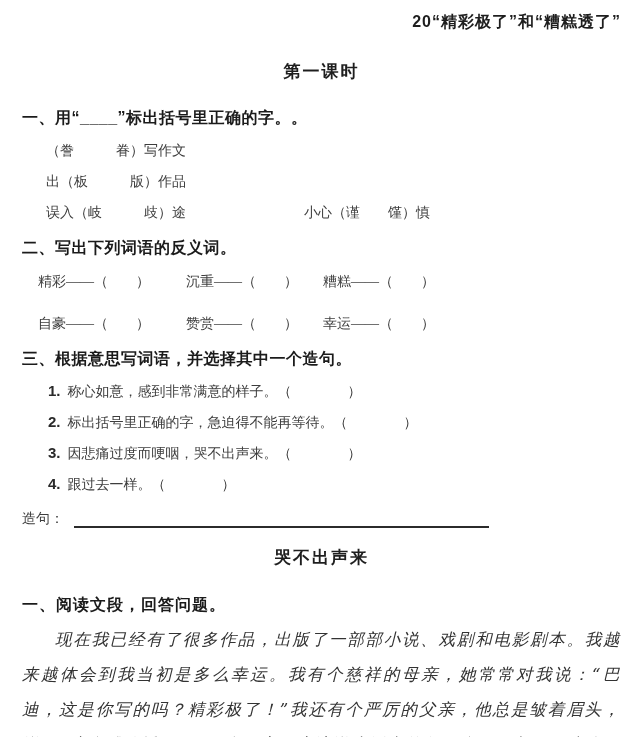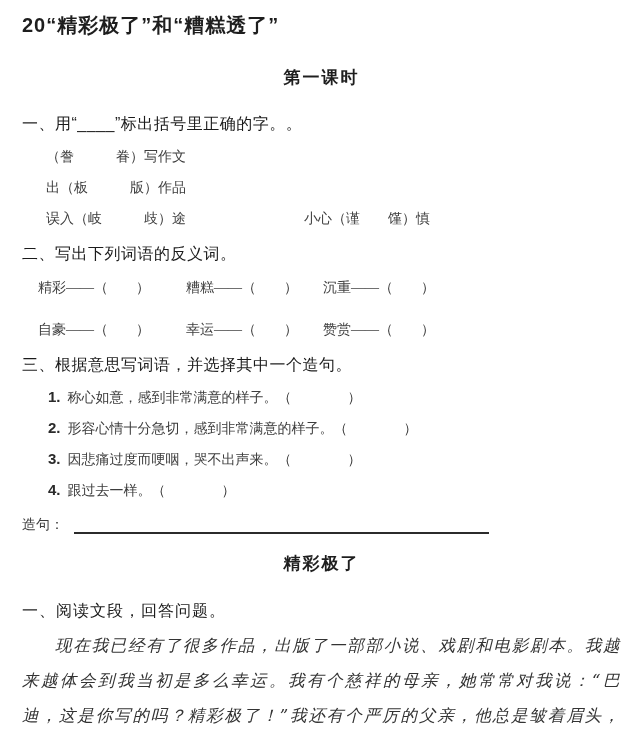--- a/index.html
+++ b/index.html
@@ -12,42 +12,42 @@
     color: #2b2b2b;
   }
   .page {
     box-sizing: border-box;
     width: 643px;
     height: 737px;
     padding: 10px 22px 0 22px;
   }
   .doc-title {
     margin: 2px 0 0 0;
-    text-align: left;
+    text-align: right;
     font-family: "Liberation Sans", sans-serif;
-    font-size: 20px;
+    font-size: 16px;
     font-weight: 700;
     color: #1e1e1e;
     letter-spacing: 1px;
   }
   .session-title {
     margin: 0;
     text-align: center;
     font-family: Liberation Serif, serif;
     font-size: 17px;
     font-weight: 700;
     color: #1e1e1e;
     letter-spacing: 2px;
   }
   .session-1 { margin-top: 27px; }
   .session-2 { margin-top: 18px; }
   .sec-heading {
     font-family: "Liberation Sans", sans-serif;
     font-size: 16px;
-    font-weight: 400;
+    font-weight: 700;
     color: #1b1b1b;
     letter-spacing: 0.5px;
   }
   .sec1-heading { margin-top: 25px; }
   .sec2-heading { margin-top: 16px; }
   .sec3-heading { margin-top: 16px; }
   .sec4-heading { margin-top: 26px; letter-spacing: 1px; }
   .serif-text {
     font-family: Liberation Serif, serif;
     font-size: 14px;
@@ -122,46 +122,46 @@
   </div>
   <div class="ex-row serif-text">
     <span class="col-left">误入（岐　　　歧）途</span>
     <span class="col-right">小心（谨　　馑）慎</span>
   </div>
 
   <div class="sec-heading sec2-heading">二、写出下列词语的反义词。</div>
 
   <div class="antonym-grid serif-text">
     <span>精彩——（　　）</span>
+    <span>沉重——（　　）</span>
     <span>糟糕——（　　）</span>
-    <span>沉重——（　　）</span>
     <span>自豪——（　　）</span>
+    <span>赞赏——（　　）</span>
     <span>幸运——（　　）</span>
-    <span>赞赏——（　　）</span>
   </div>
 
   <div class="sec-heading sec3-heading">三、根据意思写词语，并选择其中一个造句。</div>
 
   <div class="meaning-item">
     <span class="item-num">1.</span><span class="serif-text">称心如意，感到非常满意的样子。（　　　　）</span>
   </div>
   <div class="meaning-item">
-    <span class="item-num">2.</span><span class="serif-text">形容心情十分急切，感到非常满意的样子。（　　　　）</span>
+    <span class="item-num">2.</span><span class="serif-text">标出括号里正确的字，急迫得不能再等待。（　　　　）</span>
   </div>
   <div class="meaning-item">
     <span class="item-num">3.</span><span class="serif-text">因悲痛过度而哽咽，哭不出声来。（　　　　）</span>
   </div>
   <div class="meaning-item">
     <span class="item-num">4.</span><span class="serif-text">跟过去一样。（　　　　）</span>
   </div>
 
   <div class="zaoju-row">
     <span class="serif-text">造句：</span>
     <span class="zaoju-blank"></span>
   </div>
 
-  <h2 class="session-title session-2">精彩极了</h2>
+  <h2 class="session-title session-2">哭不出声来</h2>
 
   <div class="sec-heading sec4-heading">一、阅读文段，回答问题。</div>
 
   <p class="reading-paragraph">现在我已经有了很多作品，出版了一部部小说、戏剧和电影剧本。我越来越体会到我当初是多么幸运。我有个慈祥的母亲，她常常对我说：“巴迪，这是你写的吗？精彩极了！”我还有个严厉的父亲，他总是皱着眉头，说：“这个糟糕透了。”一个作家，应该说生活中的每一个人，都需要来自母亲的力量，这种爱的</p>
 
 </div>
 
 </body></html>

